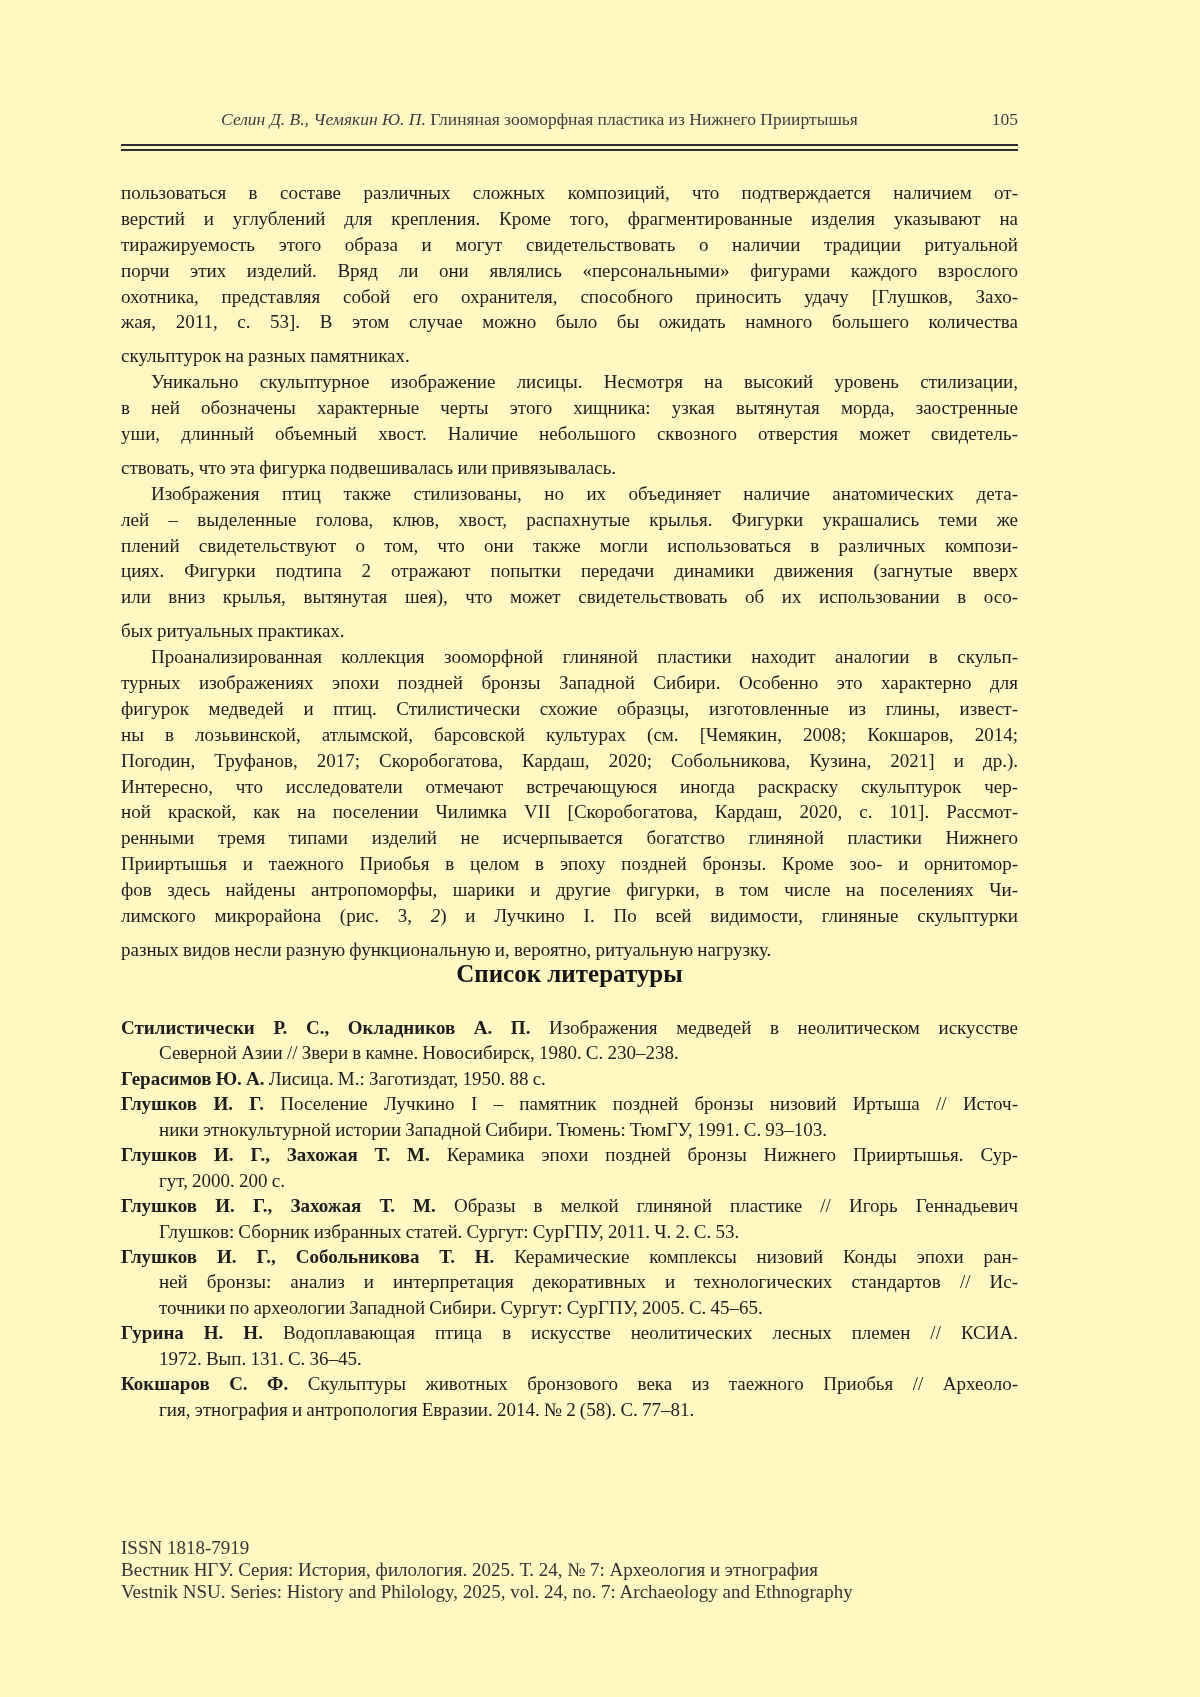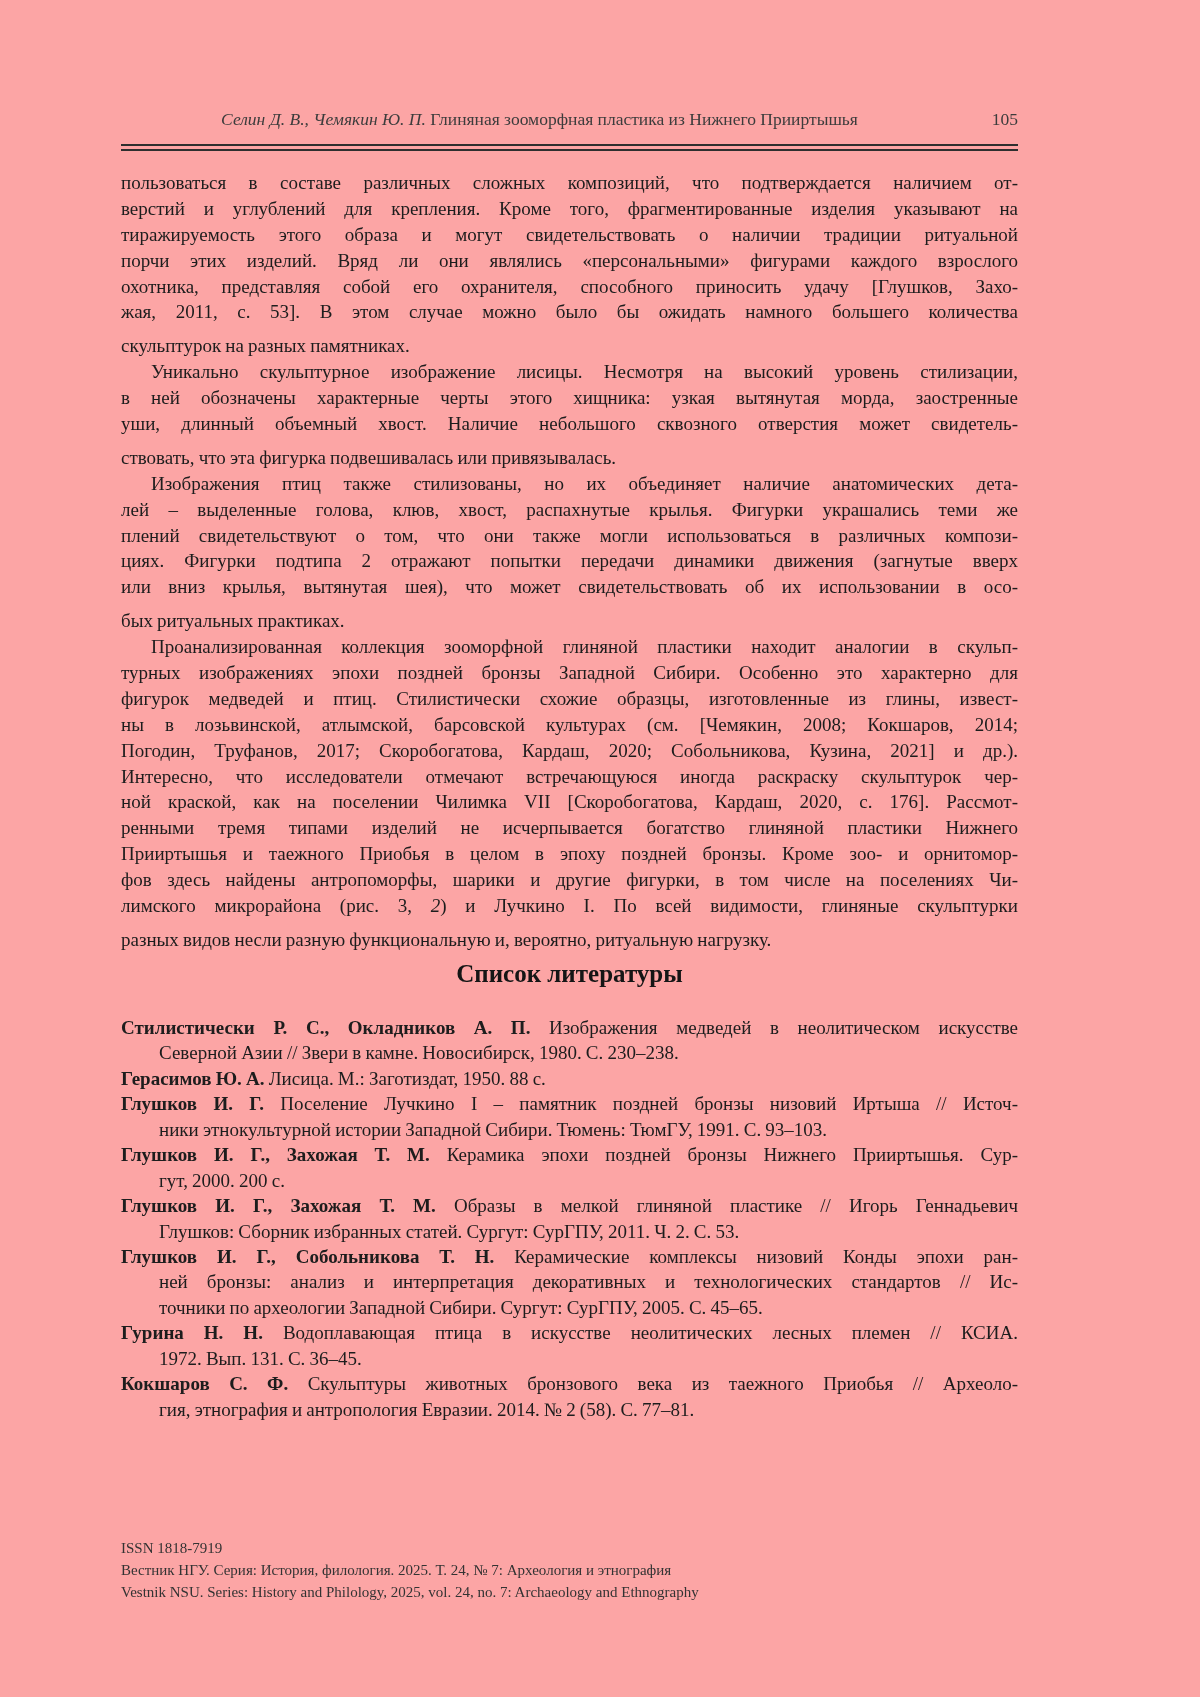--- a/index.html
+++ b/index.html
@@ -1,36 +1,36 @@
 <!DOCTYPE html>
 <html><head>
 <meta charset="utf-8">
 <style>
   html,body{margin:0;padding:0;background:#ffffff;}
   .page{
-    position:relative;width:1200px;height:1697px;background:#fca5a5;
+    position:relative;width:1200px;height:1697px;background:#fef9c3;
     font-family:"Liberation Serif","DejaVu Serif",serif;color:#1d1d1d;
     overflow:hidden;border-bottom:1px solid #cccccc;
   }
   .content{position:absolute;left:121px;top:0;width:897px;height:100%;}
 
   .running-header{
     position:absolute;top:106px;left:0;right:60px;text-align:center;
     font-size:17.5px;line-height:26px;color:#3c3c3c;white-space:nowrap;
   }
   .running-header .authors{font-style:italic;}
   .page-num{
     position:absolute;top:106px;right:0;font-size:17.5px;line-height:26px;color:#3c3c3c;
   }
   .rule{
     position:absolute;top:144px;left:0;right:0;height:3px;
     border-top:2px solid #2e2e2e;border-bottom:2px solid #2e2e2e;
   }
 
-  .body-text{position:absolute;top:170px;left:0;right:0;}
+  .body-text{position:absolute;top:180px;left:0;right:0;}
   .ln{
     height:25.9px;line-height:25.9px;font-size:19px;overflow:hidden;
     text-align:justify;text-align-last:justify;word-spacing:-0.03em;
   }
   .ln.first{text-indent:30px;}
   .ln.plast{text-align-last:left;margin-top:8px;}
   .em{font-style:italic;}
 
   .lit-heading{
     position:absolute;top:961px;left:0;right:0;text-align:center;
@@ -40,21 +40,21 @@
   .refs{position:absolute;top:1015px;left:0;right:0;}
   .rln{
     height:25.45px;line-height:25.45px;font-size:19px;overflow:hidden;
     text-align:justify;text-align-last:justify;word-spacing:-0.03em;
   }
   .rln.cont{padding-left:38px;}
   .rln.rlast{text-align-last:left;}
   .rauth{font-weight:bold;}
 
   .footer{position:absolute;top:1537px;left:0;right:0;color:#333333;}
-  .footer div{font-size:15px;line-height:22px;}
+  .footer div{font-size:19px;line-height:22px;}
 </style>
 </head>
 <body>
 
 <div class="page">
   <div class="content">
 
     <div class="running-header">
       <span class="authors">Селин Д. В., Чемякин Ю. П.</span>
       <span>Глиняная зооморфная пластика из Нижнего Прииртышья</span>
@@ -90,21 +90,21 @@
         <div class="ln plast">бых ритуальных практиках.</div>
       </div>
 
       <div>
         <div class="ln first">Проанализированная коллекция зооморфной глиняной пластики находит аналогии в скульп-</div>
         <div class="ln">турных изображениях эпохи поздней бронзы Западной Сибири. Особенно это характерно для</div>
         <div class="ln">фигурок медведей и птиц. Стилистически схожие образцы, изготовленные из глины, извест-</div>
         <div class="ln">ны в лозьвинской, атлымской, барсовской культурах (см. [Чемякин, 2008; Кокшаров, 2014;</div>
         <div class="ln">Погодин, Труфанов, 2017; Скоробогатова, Кардаш, 2020; Собольникова, Кузина, 2021] и др.).</div>
         <div class="ln">Интересно, что исследователи отмечают встречающуюся иногда раскраску скульптурок чер-</div>
-        <div class="ln">ной краской, как на поселении Чилимка VII [Скоробогатова, Кардаш, 2020, с. 176]. Рассмот-</div>
+        <div class="ln">ной краской, как на поселении Чилимка VII [Скоробогатова, Кардаш, 2020, с. 101]. Рассмот-</div>
         <div class="ln">ренными тремя типами изделий не исчерпывается богатство глиняной пластики Нижнего</div>
         <div class="ln">Прииртышья и таежного Приобья в целом в эпоху поздней бронзы. Кроме зоо- и орнитомор-</div>
         <div class="ln">фов здесь найдены антропоморфы, шарики и другие фигурки, в том числе на поселениях Чи-</div>
         <div class="ln"><span>лимского микрорайона (рис. 3, </span><span class="em">2</span><span>) и Лучкино I. По всей видимости, глиняные скульптурки</span></div>
         <div class="ln plast">разных видов несли разную функциональную и, вероятно, ритуальную нагрузку.</div>
       </div>
 
     </div>
 
     <div class="lit-heading">Список литературы</div>

